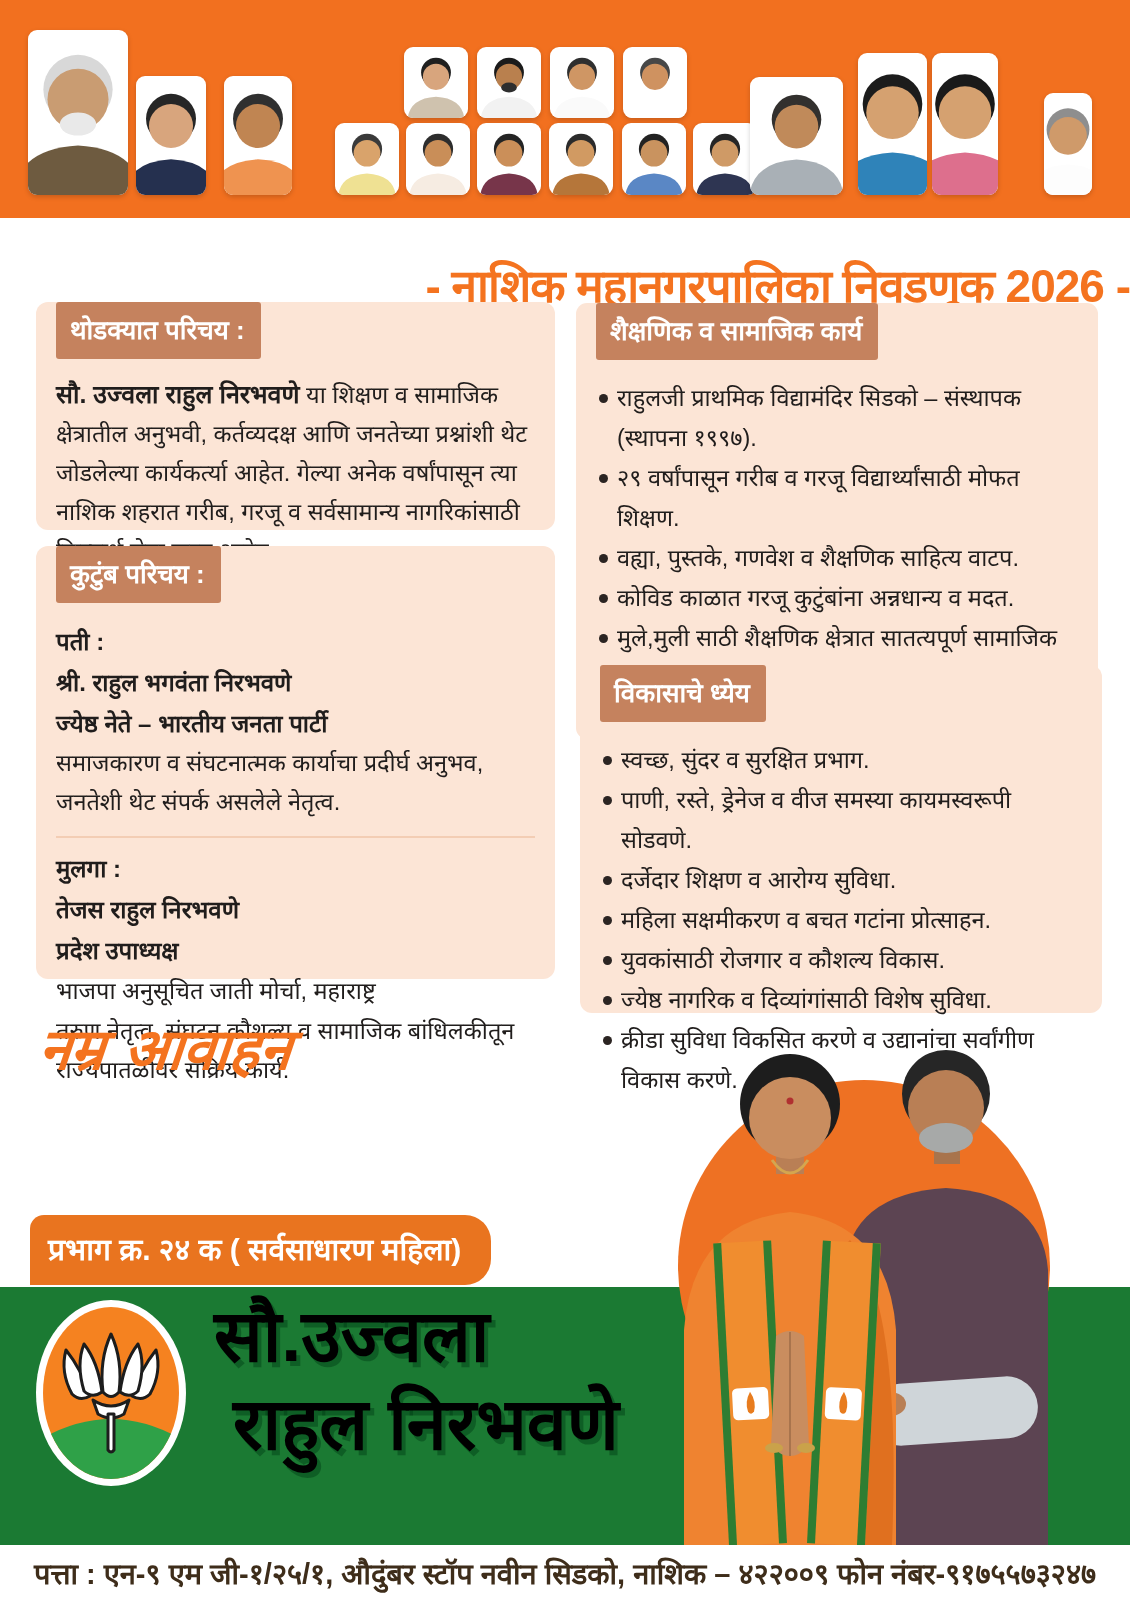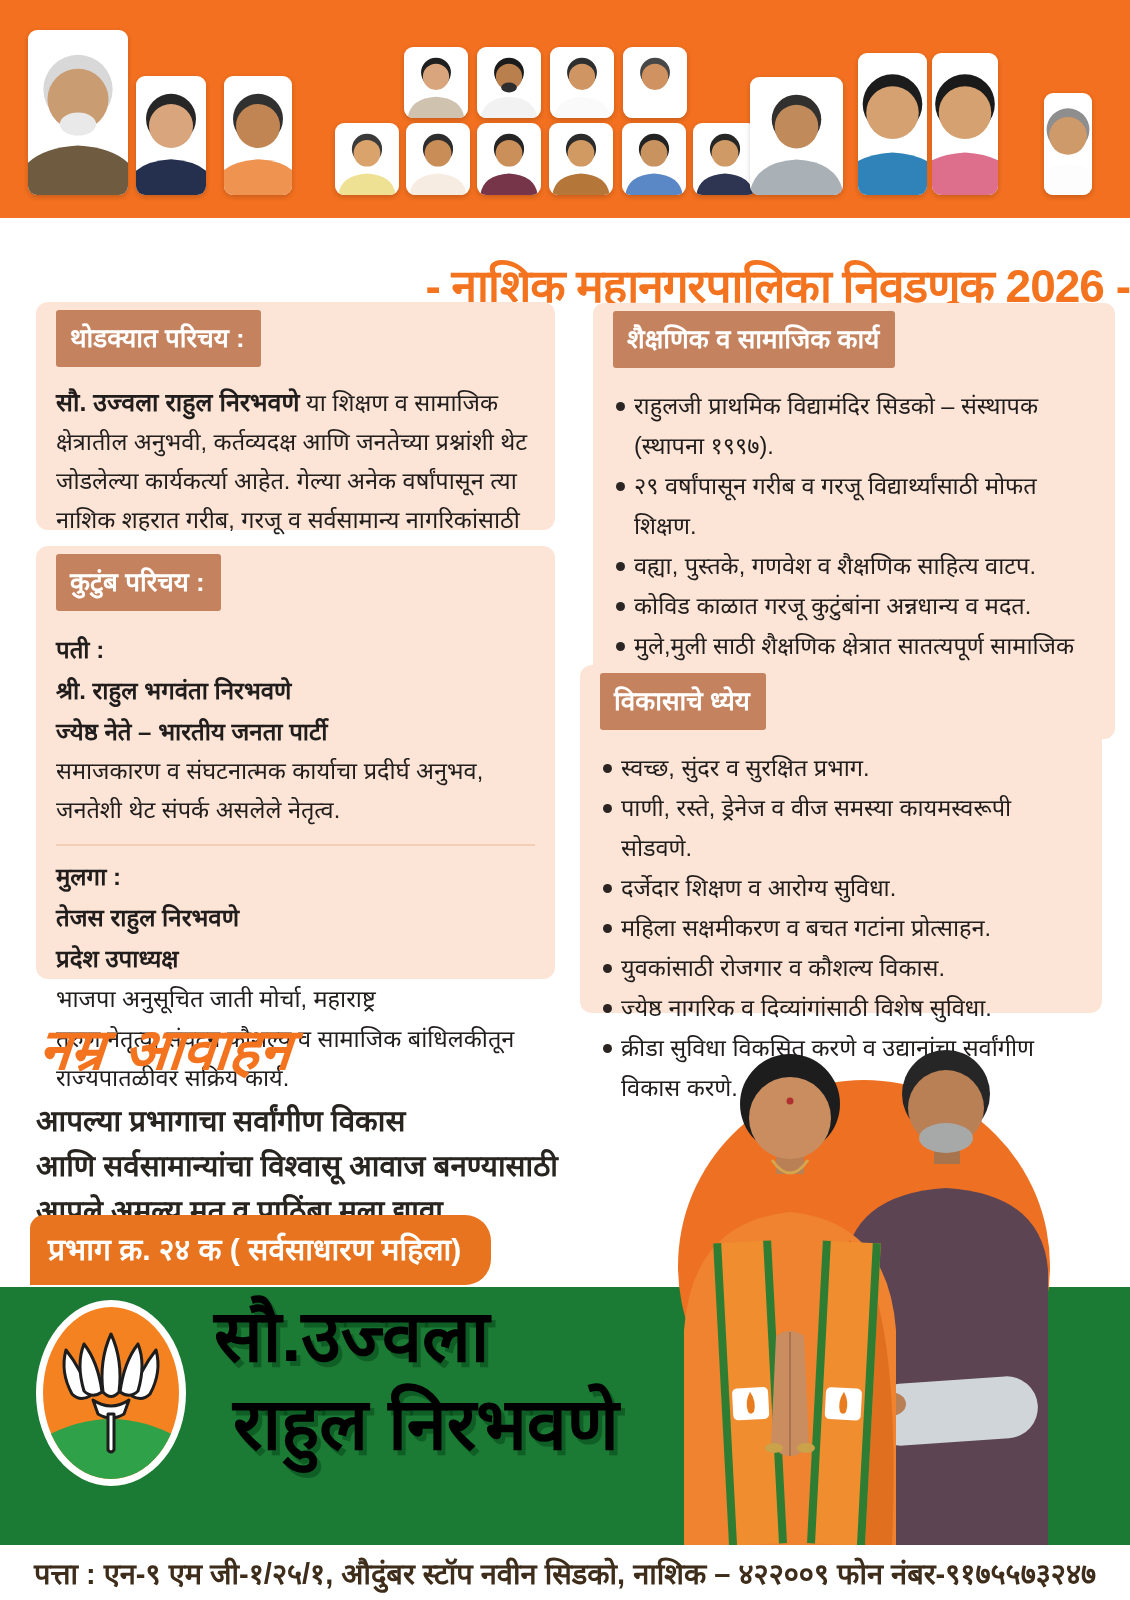--- a/index.html
+++ b/index.html
@@ -8,24 +8,24 @@
   
   .top-band{position:absolute;left:0;top:0;width:1130px;height:218px;background:#F2701F;}
   .photo{position:absolute;background:#fff;border-radius:9px;overflow:hidden;box-shadow:0 2px 5px rgba(0,0,0,.18);}
   .photo svg{position:absolute;left:0;top:0;width:100%;height:100%;}
 
   
   .main-title{position:absolute;top:222px;left:0;width:100%;text-align:right;
     font-size:46px;font-weight:800;color:#F4731F;letter-spacing:-1px;}
 
   
-  .box{position:absolute;background:#FCE5D6;border-radius:12px;padding:8px 20px 0 20px;box-sizing:border-box;}
+  .box{position:absolute;background:#FCE5D6;border-radius:12px;padding:0 20px 0 20px;box-sizing:border-box;}
   .box-intro{left:36px;top:302px;width:519px;height:228px;}
   .box-family{left:36px;top:546px;width:519px;height:433px;}
-  .box-edu{left:593px;top:303px;width:522px;height:436px;border-radius:11px;}
+  .box-edu{left:576px;top:303px;width:522px;height:436px;border-radius:11px;}
   .box-goals{left:580px;top:665px;width:522px;height:348px;}
   .chip{display:inline-block;background:#C5825E;color:#fff;font-weight:700;font-size:26px;
     padding:9px 16px 12px 14px;border-radius:3px;margin-bottom:10px;}
   .body-text{font-size:23.5px;line-height:39px;color:#201D1C;margin:6px 0 0;}
   .body-text b{font-size:25px;font-weight:800;}
   .fam-line{font-size:24px;line-height:41px;color:#201D1C;}
   .fam-bold{font-weight:800;}
   .divider{height:2px;background:#F3CDB4;margin:14px 0 10px;}
 
   .bullets{list-style:none;margin:8px 0 0;padding:0;}
@@ -218,25 +218,20 @@
         <li><span class="dot"></span><span>युवकांसाठी रोजगार व कौशल्य विकास.</span></li>
 
         <li><span class="dot"></span><span>ज्येष्ठ नागरिक व दिव्यांगांसाठी विशेष सुविधा.</span></li>
 
         <li><span class="dot"></span><span>क्रीडा सुविधा विकसित करणे व उद्यानांचा सर्वांगीण विकास करणे.</span></li>
       </ul>
   </section>
 
   <section class="appeal">
     <div class="appeal-heading">नम्र आवाहन</div>
-    <div class="appeal-lines">
-      <div>आपल्या प्रभागाचा सर्वांगीण विकास</div>
-      <div>आणि सर्वसामान्यांचा विश्वासू आवाज बनण्यासाठी</div>
-      <div>आपले अमूल्य मत व पाठिंबा मला द्यावा.</div>
-    </div>
   </section>
 
   <div class="ward-badge">प्रभाग क्र. २४ क ( सर्वसाधारण महिला)</div>
 
   <div class="green-band">
     <svg class="bjp-logo" viewBox="0 0 150 186">
       <ellipse cx="75" cy="93" rx="75" ry="93" fill="#ffffff"></ellipse>
       <clipPath id="lc">
           <ellipse cx="75" cy="93" rx="68" ry="86"></ellipse>
         </clipPath>

